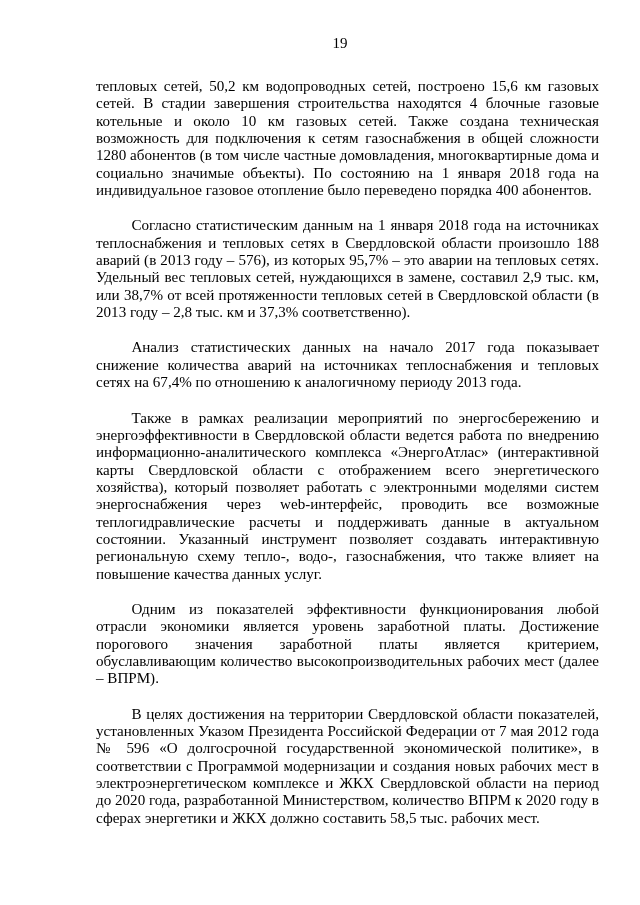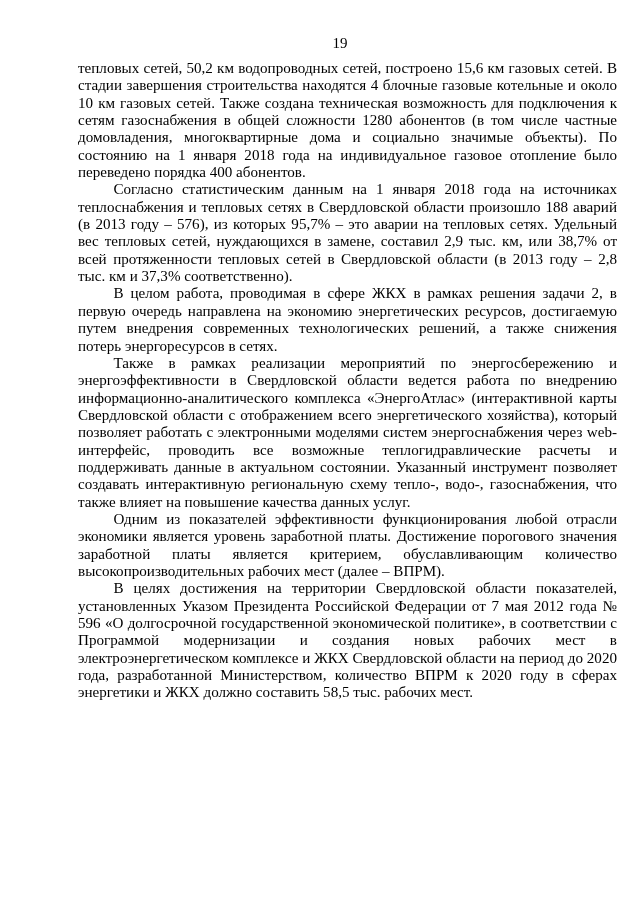--- a/index.html
+++ b/index.html
@@ -30,35 +30,35 @@
       position: absolute;
       top: 60px;
       left: 78px;
       width: 539px;
       font-size: 15.1px;
       line-height: 17.35px;
       text-align: justify;
       color: #000000;
     }
     .para {
-      margin: 0;
+      margin: 18px;
       padding: 0;
       text-indent: 35.4px;
     }
     .para.no-indent {
       text-indent: 0;
     }
   </style>
 </head>
 <body>
 
 <div class="page">
   <div class="page-number">19</div>
 
   <div class="body-text">
     <p class="para no-indent">тепловых сетей, 50,2 км водопроводных сетей, построено 15,6 км газовых сетей. В стадии завершения строительства находятся 4 блочные газовые котельные и около 10 км газовых сетей. Также создана техническая возможность для подключения к сетям газоснабжения в общей сложности 1280 абонентов (в том числе частные домовладения, многоквартирные дома и социально значимые объекты). По состоянию на 1 января 2018 года на индивидуальное газовое отопление было переведено порядка 400 абонентов.</p>
     <p class="para">Согласно статистическим данным на 1 января 2018 года на источниках теплоснабжения и тепловых сетях в Свердловской области произошло 188 аварий (в 2013 году – 576), из которых 95,7% – это аварии на тепловых сетях. Удельный вес тепловых сетей, нуждающихся в замене, составил 2,9 тыс. км, или 38,7% от всей протяженности тепловых сетей в Свердловской области (в 2013 году – 2,8 тыс. км и 37,3% соответственно).</p>
-    <p class="para">В целом работа, проводимая в сфере ЖКХ в рамках решения задачи 2, в первую очередь направлена на экономию энергетических ресурсов, достигаемую путем внедрения современных технологических решений, а также снижения потерь энергоресурсов в сетях.</p>
+    <p class="para">Анализ статистических данных на начало 2017 года показывает снижение количества аварий на источниках теплоснабжения и тепловых сетях на 67,4% по отношению к аналогичному периоду 2013 года.</p>
     <p class="para">Также в рамках реализации мероприятий по энергосбережению и энергоэффективности в Свердловской области ведется работа по внедрению информационно-аналитического комплекса «ЭнергоАтлас» (интерактивной карты Свердловской области с отображением всего энергетического хозяйства), который позволяет работать с электронными моделями систем энергоснабжения через web-интерфейс, проводить все возможные теплогидравлические расчеты и поддерживать данные в актуальном состоянии. Указанный инструмент позволяет создавать интерактивную региональную схему тепло-, водо-, газоснабжения, что также влияет на повышение качества данных услуг.</p>
     <p class="para">Одним из показателей эффективности функционирования любой отрасли экономики является уровень заработной платы. Достижение порогового значения заработной платы является критерием, обуславливающим количество высокопроизводительных рабочих мест (далее – ВПРМ).</p>
     <p class="para">В целях достижения на территории Свердловской области показателей, установленных Указом Президента Российской Федерации от 7 мая 2012 года № 596 «О долгосрочной государственной экономической политике», в соответствии с Программой модернизации и создания новых рабочих мест в электроэнергетическом комплексе и ЖКХ Свердловской области на период до 2020 года, разработанной Министерством, количество ВПРМ к 2020 году в сферах энергетики и ЖКХ должно составить 58,5 тыс. рабочих мест.</p>
   </div>
 </div>
 
 </body></html>

